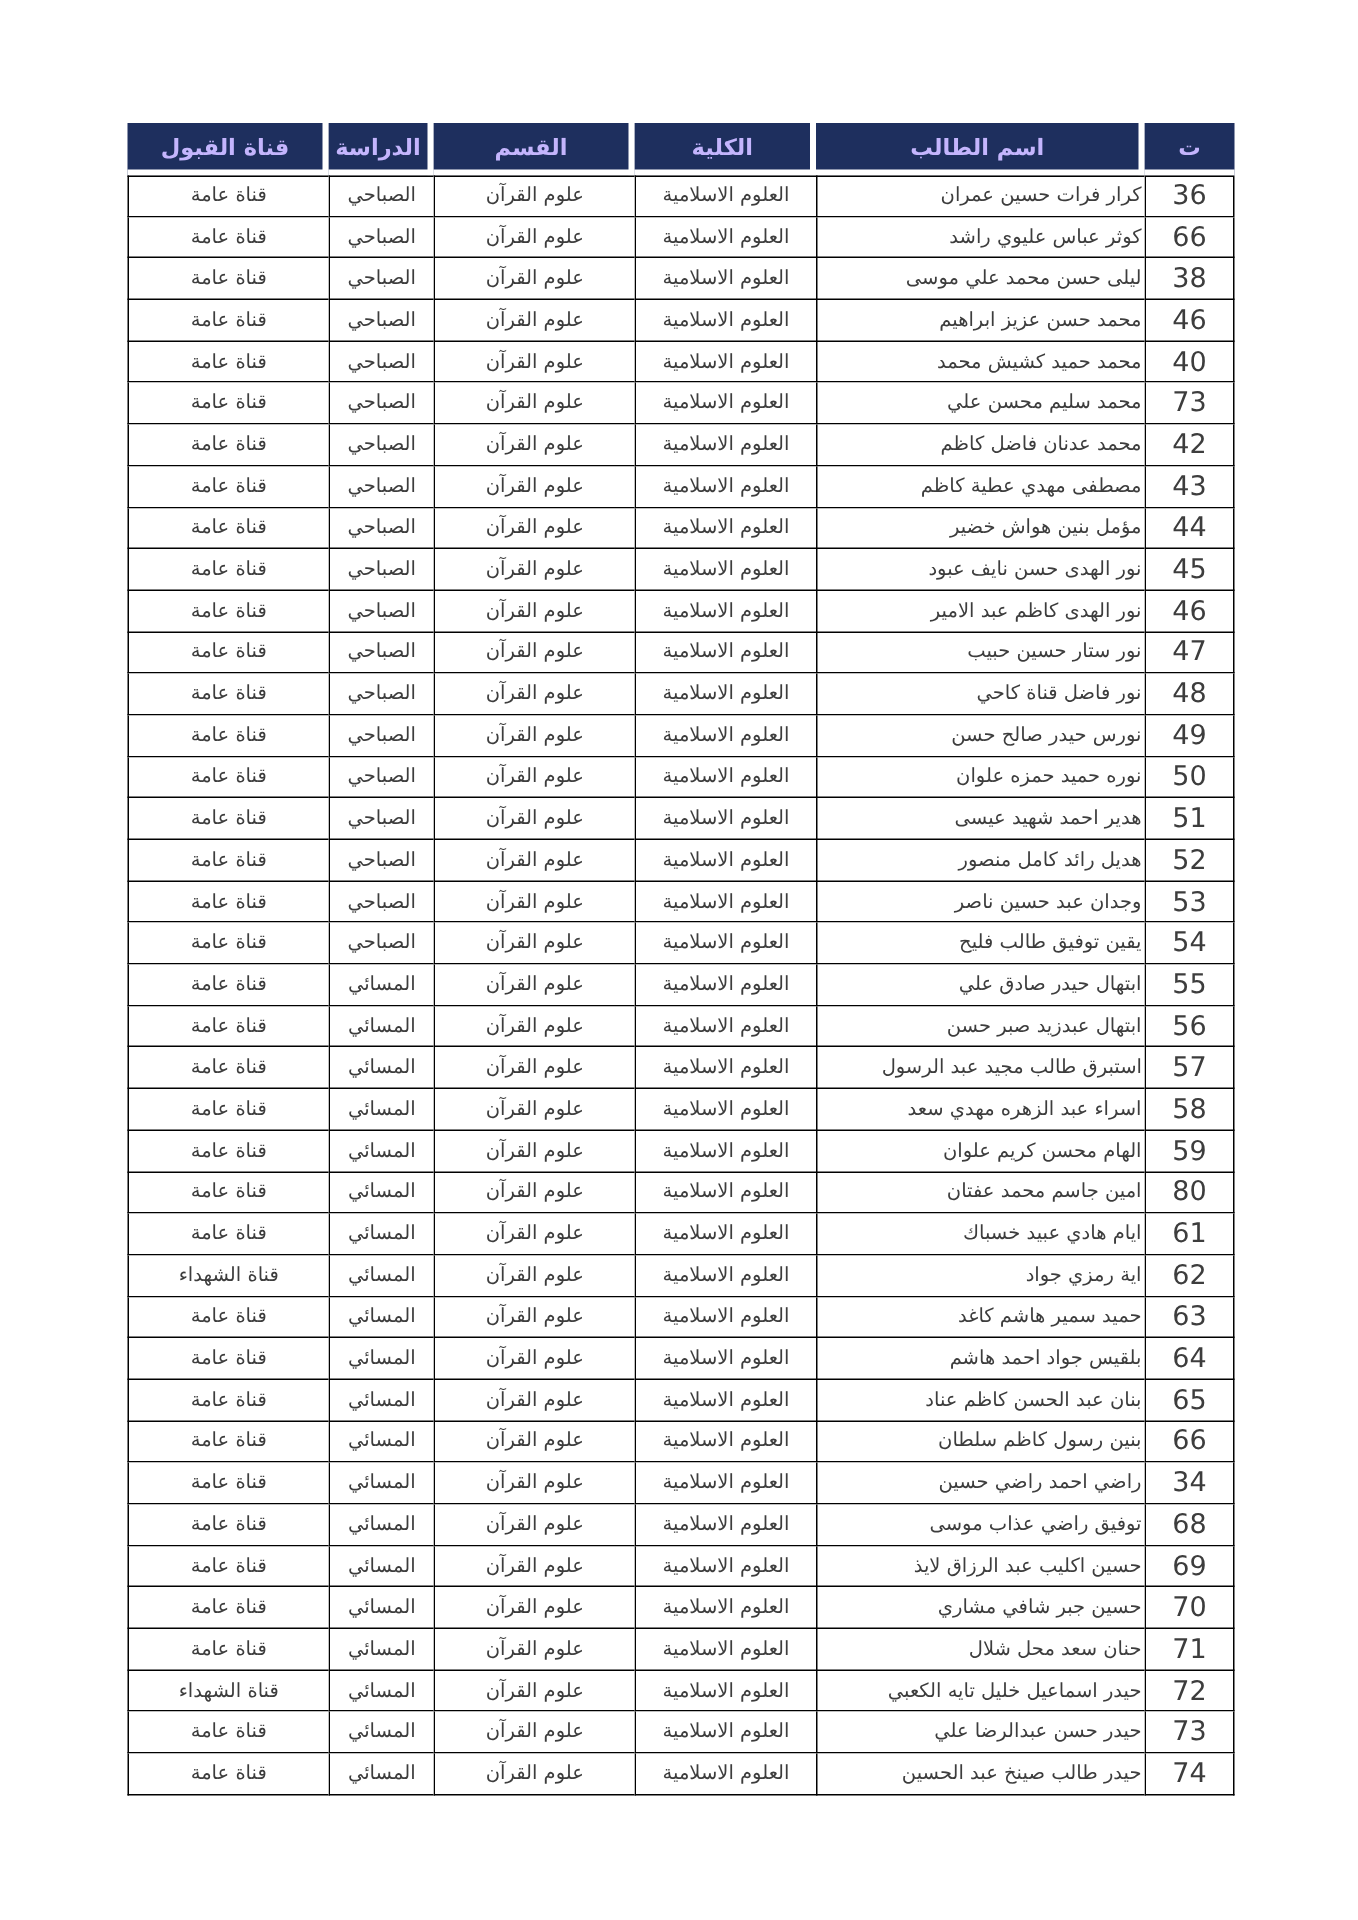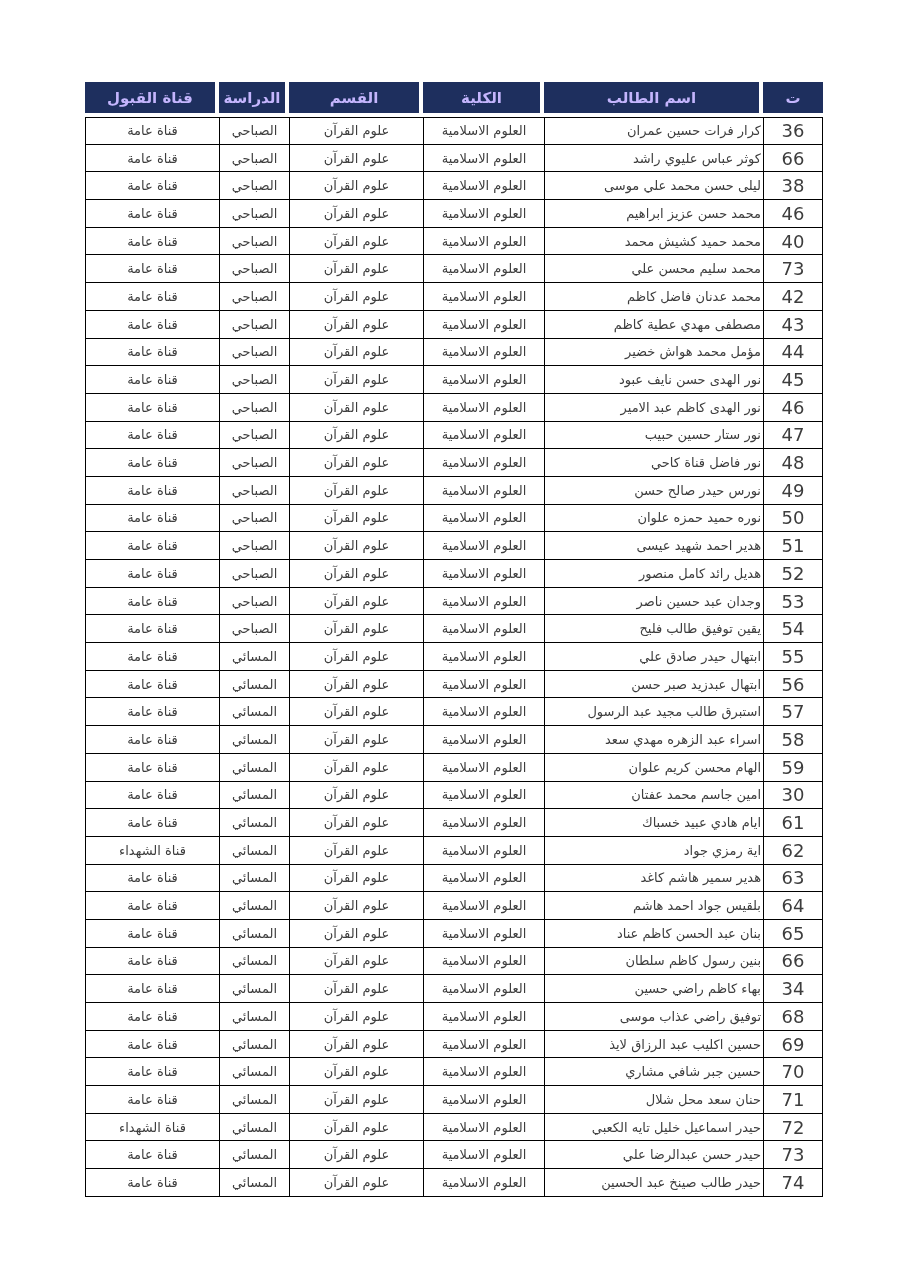--- a/index.html
+++ b/index.html
@@ -147,21 +147,21 @@
     <td class="c-no">43</td>
     <td class="c-name">مصطفى مهدي عطية كاظم</td>
     <td class="c-college">العلوم الاسلامية</td>
     <td class="c-dept">علوم القرآن</td>
     <td class="c-study">الصباحي</td>
     <td class="c-channel">قناة عامة</td>
   </tr>
 
   <tr>
     <td class="c-no">44</td>
-    <td class="c-name">مؤمل محمد هواش خضير</td>
+    <td class="c-name">مؤمل بنين هواش خضير</td>
     <td class="c-college">العلوم الاسلامية</td>
     <td class="c-dept">علوم القرآن</td>
     <td class="c-study">الصباحي</td>
     <td class="c-channel">قناة عامة</td>
   </tr>
 
   <tr>
     <td class="c-no">45</td>
     <td class="c-name">نور الهدى حسن نايف عبود</td>
     <td class="c-college">العلوم الاسلامية</td>
@@ -290,21 +290,21 @@
   <tr>
     <td class="c-no">59</td>
     <td class="c-name">الهام محسن كريم علوان</td>
     <td class="c-college">العلوم الاسلامية</td>
     <td class="c-dept">علوم القرآن</td>
     <td class="c-study">المسائي</td>
     <td class="c-channel">قناة عامة</td>
   </tr>
 
   <tr>
-    <td class="c-no">30</td>
+    <td class="c-no">80</td>
     <td class="c-name">امين جاسم محمد عفتان</td>
     <td class="c-college">العلوم الاسلامية</td>
     <td class="c-dept">علوم القرآن</td>
     <td class="c-study">المسائي</td>
     <td class="c-channel">قناة عامة</td>
   </tr>
 
   <tr>
     <td class="c-no">61</td>
     <td class="c-name">ايام هادي عبيد خسباك</td>
@@ -318,21 +318,21 @@
     <td class="c-no">62</td>
     <td class="c-name">اية رمزي جواد</td>
     <td class="c-college">العلوم الاسلامية</td>
     <td class="c-dept">علوم القرآن</td>
     <td class="c-study">المسائي</td>
     <td class="c-channel">قناة الشهداء</td>
   </tr>
 
   <tr>
     <td class="c-no">63</td>
-    <td class="c-name">هدير سمير هاشم كاغد</td>
+    <td class="c-name">حميد سمير هاشم كاغد</td>
     <td class="c-college">العلوم الاسلامية</td>
     <td class="c-dept">علوم القرآن</td>
     <td class="c-study">المسائي</td>
     <td class="c-channel">قناة عامة</td>
   </tr>
 
   <tr>
     <td class="c-no">64</td>
     <td class="c-name">بلقيس جواد احمد هاشم</td>
     <td class="c-college">العلوم الاسلامية</td>
@@ -354,21 +354,21 @@
     <td class="c-no">66</td>
     <td class="c-name">بنين رسول كاظم سلطان</td>
     <td class="c-college">العلوم الاسلامية</td>
     <td class="c-dept">علوم القرآن</td>
     <td class="c-study">المسائي</td>
     <td class="c-channel">قناة عامة</td>
   </tr>
 
   <tr>
     <td class="c-no">34</td>
-    <td class="c-name">بهاء كاظم راضي حسين</td>
+    <td class="c-name">راضي احمد راضي حسين</td>
     <td class="c-college">العلوم الاسلامية</td>
     <td class="c-dept">علوم القرآن</td>
     <td class="c-study">المسائي</td>
     <td class="c-channel">قناة عامة</td>
   </tr>
 
   <tr>
     <td class="c-no">68</td>
     <td class="c-name">توفيق راضي عذاب موسى</td>
     <td class="c-college">العلوم الاسلامية</td>

